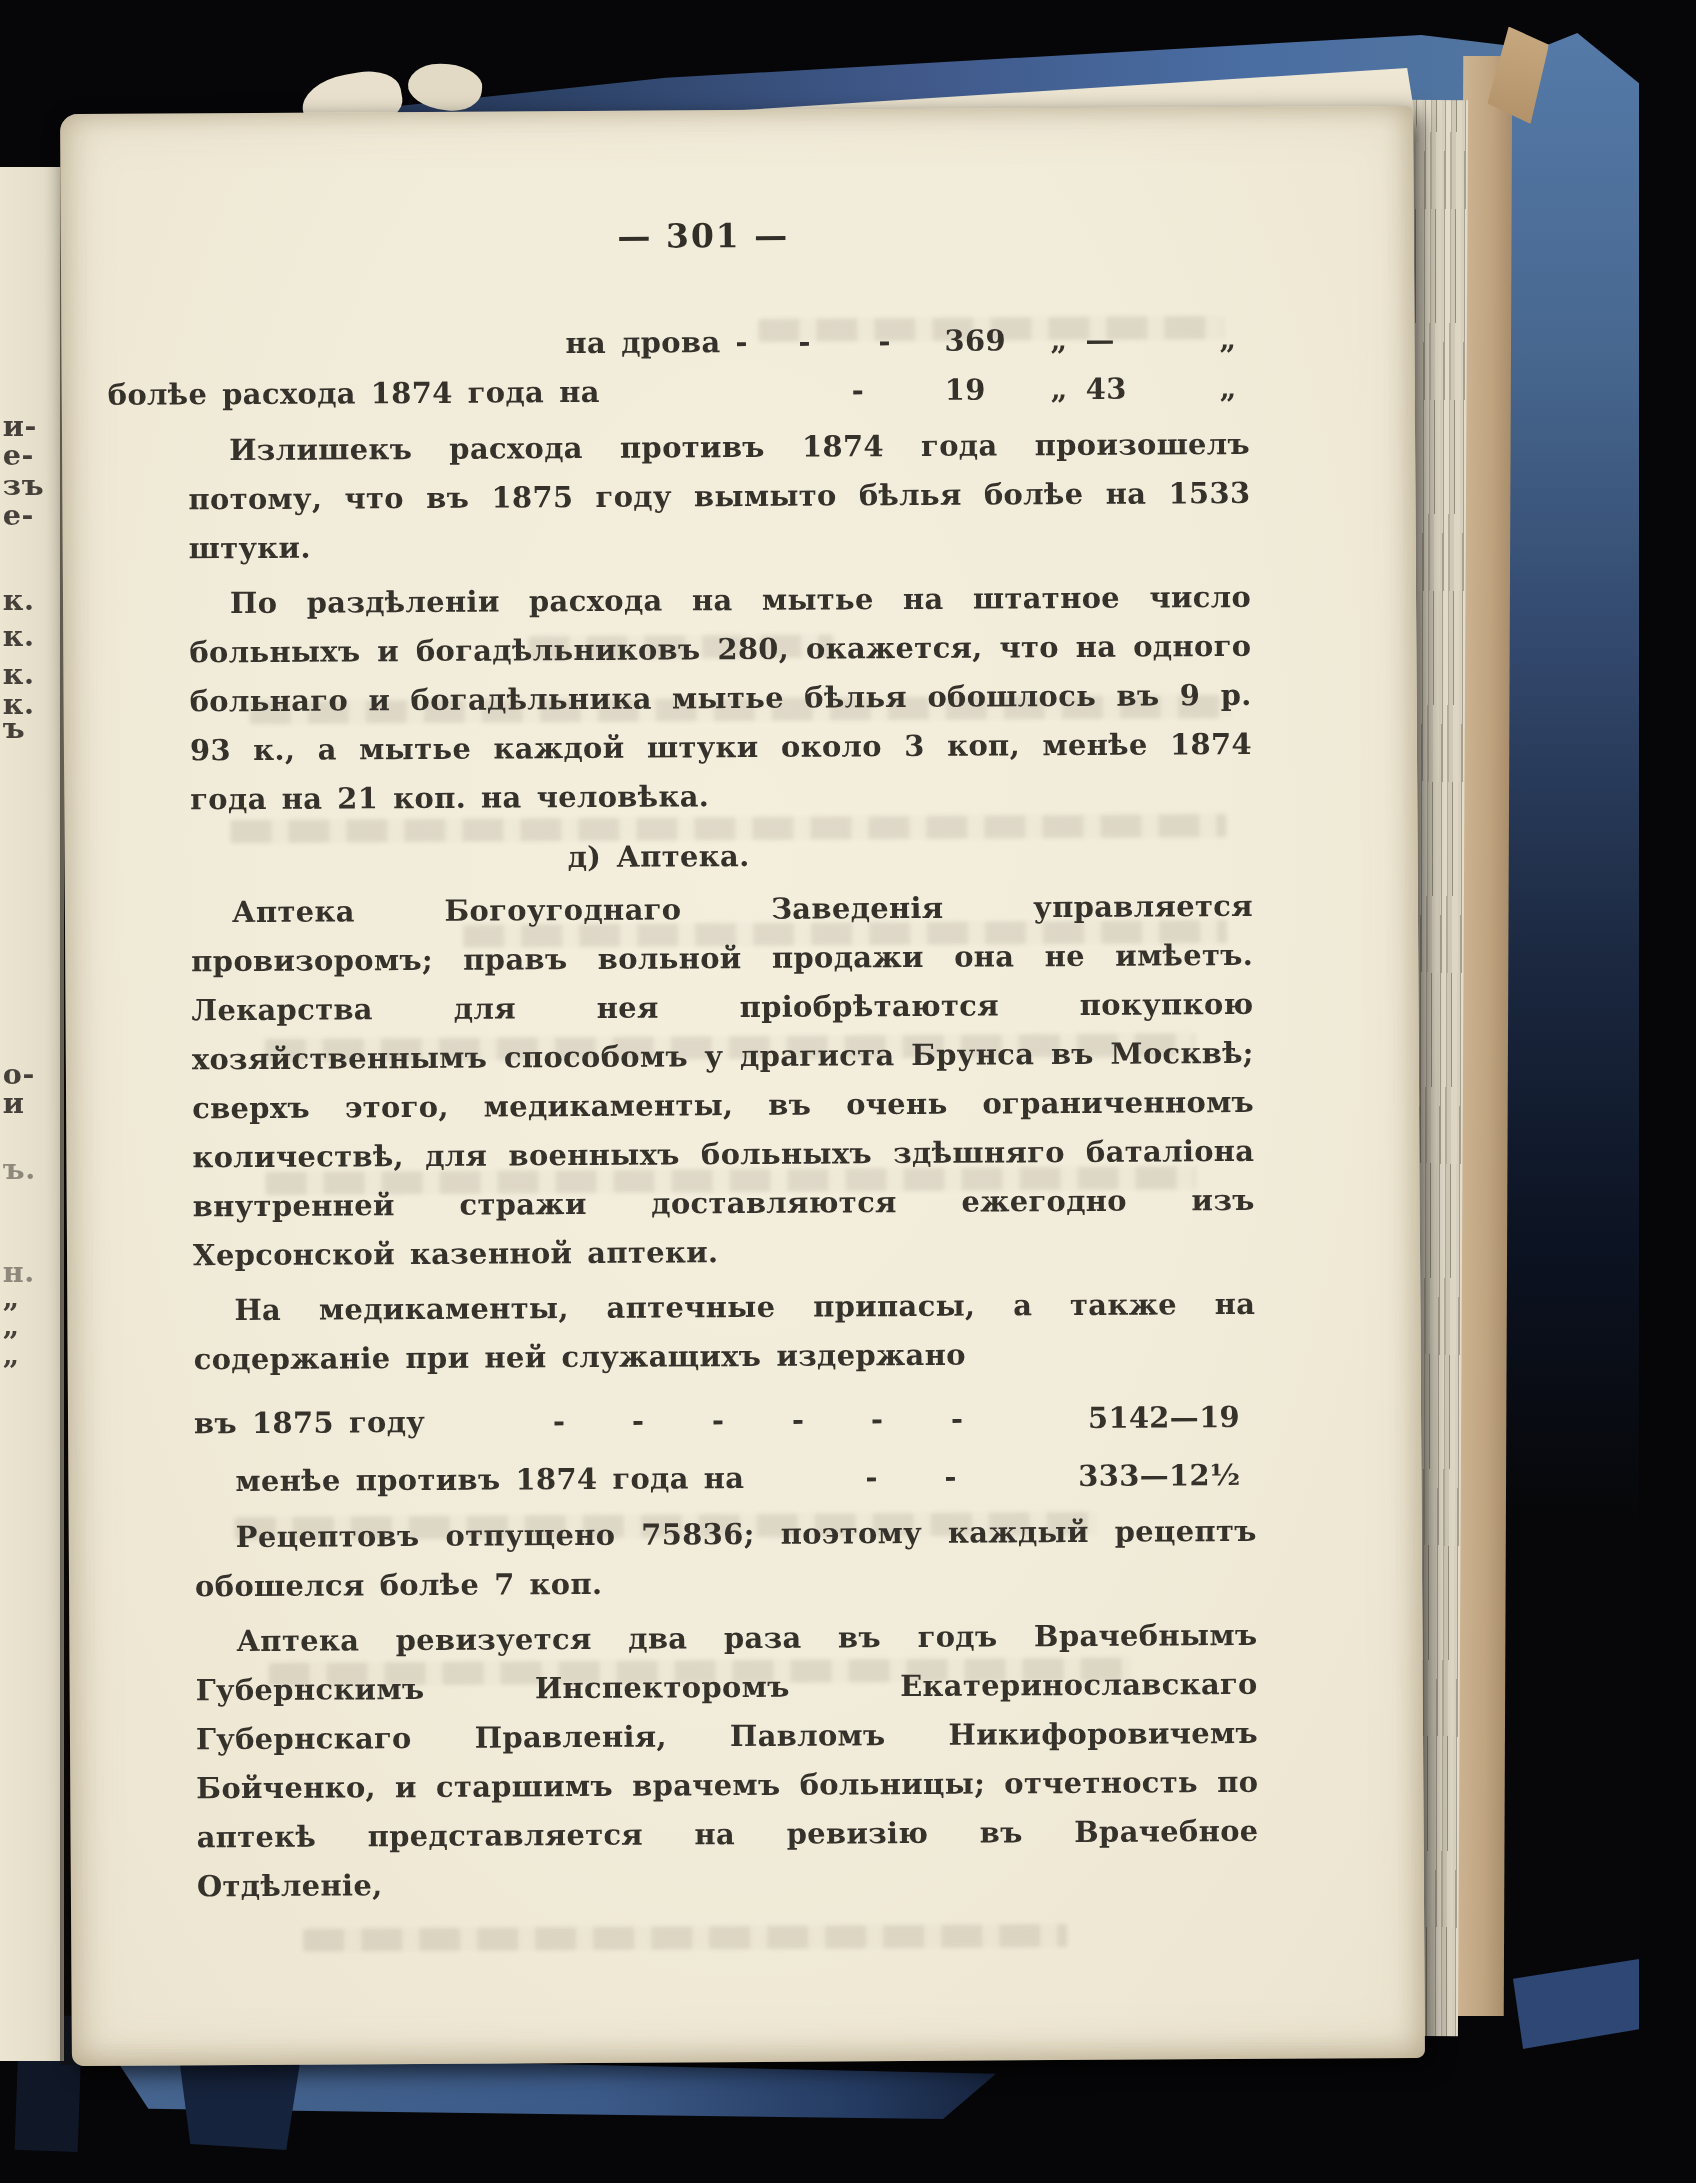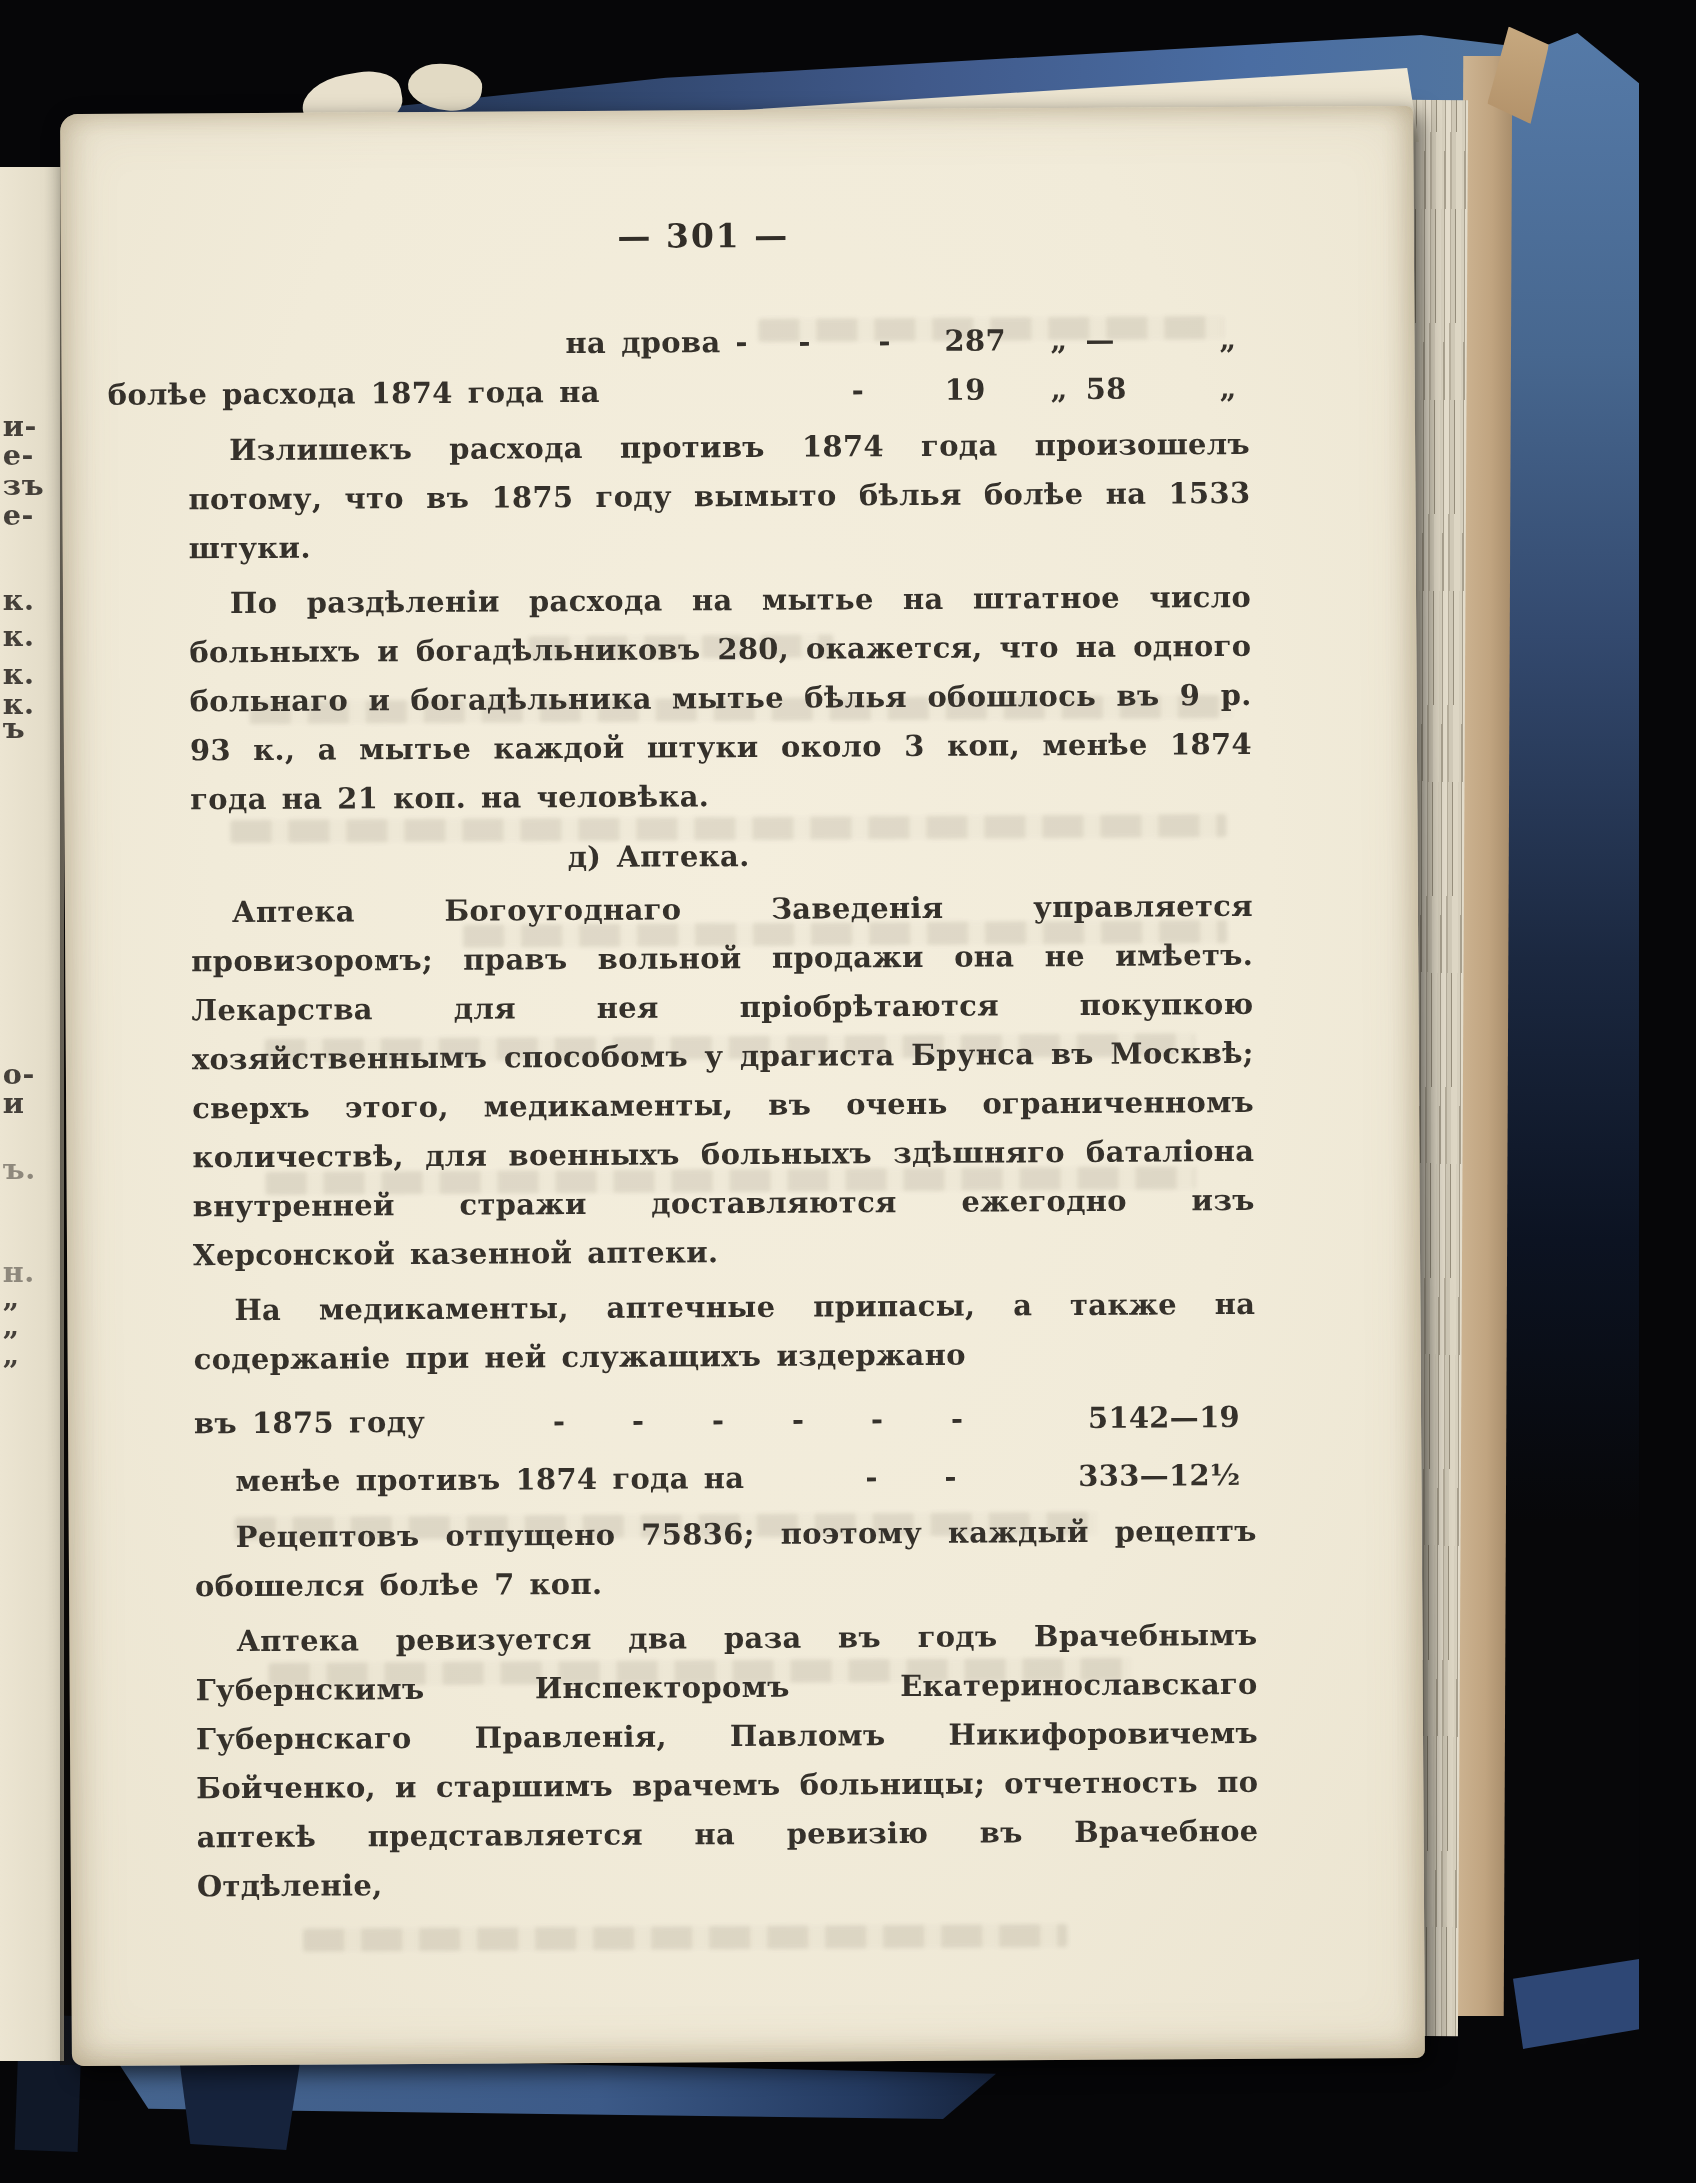--- a/index.html
+++ b/index.html
@@ -179,37 +179,37 @@
 
   <div class="page-number">— 301 —</div>
 
   <div class="text-col">
 
     <div class="mrow r1">
       <span class="lbl">на дрова -</span>
       <span class="d1">-</span>
       <span class="d2">-</span>
       <span class="rub">
-          <i style="font-style:normal">287</i>
+          <i style="font-style:normal">369</i>
           <i style="font-style:normal">„</i>
         </span>
       <span class="kop">
           <i style="font-style:normal">—</i>
           <i style="font-style:normal">„</i>
         </span>
     </div>
     <div class="mrow r2">
       <span class="lbl">болѣе расхода 1874 года на</span>
       <span class="d1">-</span>
       <span class="rub">
           <i style="font-style:normal">19</i>
           <i style="font-style:normal">„</i>
         </span>
       <span class="kop">
-          <i style="font-style:normal">58</i>
+          <i style="font-style:normal">43</i>
           <i style="font-style:normal">„</i>
         </span>
     </div>
 
     <p class="mt">Излишекъ расхода противъ 1874 года произошелъ потому, что въ 1875 году вымыто бѣлья болѣе на 1533 штуки.</p>
     <p class="mt">По раздѣленіи расхода на мытье на штатное число больныхъ и богадѣльниковъ 280, окажется, что на одного больнаго и богадѣльника мытье бѣлья обошлось въ 9 р. 93 к., а мытье каждой штуки около 3 коп, менѣе 1874 года на 21 коп. на человѣка.</p>
 
     <p class="sec-heading">д) Аптека.</p>
 
     <p>Аптека Богоугоднаго Заведенія управляется провизоромъ; правъ вольной продажи она не имѣетъ. Лекарства для нея пріобрѣтаются покупкою хозяйственнымъ способомъ у драгиста Брунса въ Москвѣ; сверхъ этого, медикаменты, въ очень ограниченномъ количествѣ, для военныхъ больныхъ здѣшняго баталіона внутренней стражи доставляются ежегодно изъ Херсонской казенной аптеки.</p>

